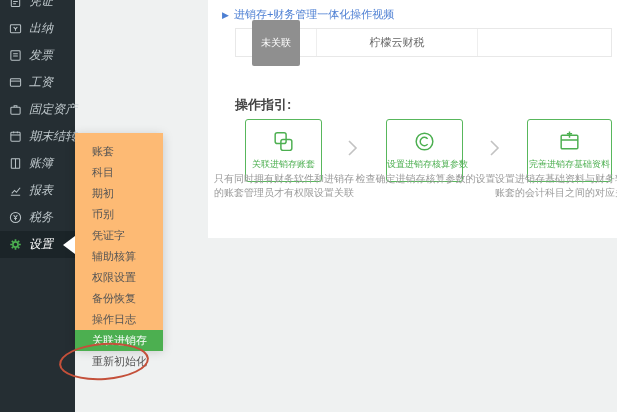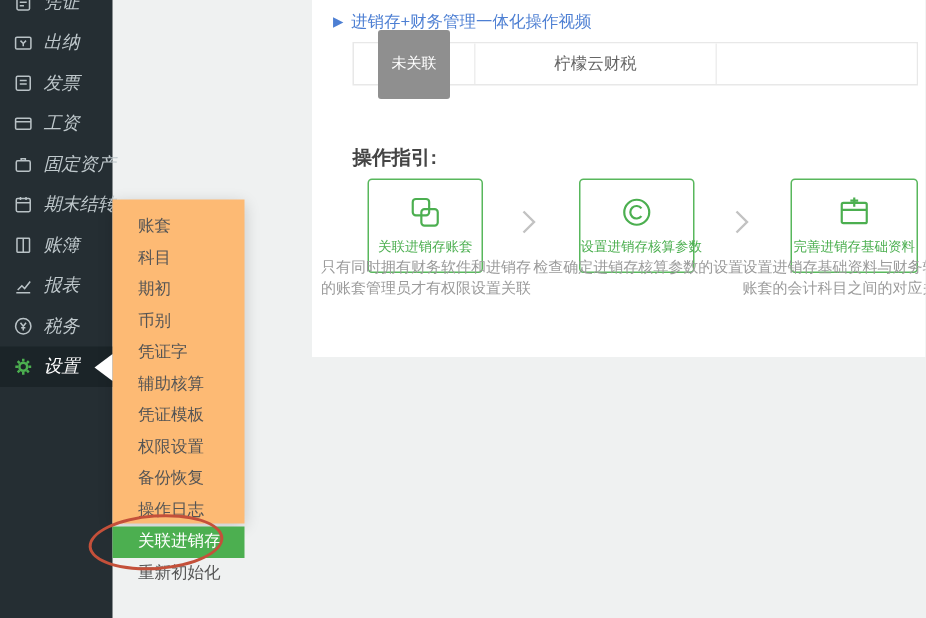--- a/index.html
+++ b/index.html
@@ -158,21 +158,20 @@
 </div>
 
 <div id="popup-arrow"></div>
 <div id="popup">
   <div class="menu-item">账套</div>
   <div class="menu-item">科目</div>
   <div class="menu-item">期初</div>
   <div class="menu-item">币别</div>
   <div class="menu-item">凭证字</div>
   <div class="menu-item">辅助核算</div>
-  <div class="menu-item">凭证模板</div>
   <div class="menu-item">权限设置</div>
   <div class="menu-item">备份恢复</div>
   <div class="menu-item">操作日志</div>
   <div class="menu-item highlight">关联进销存</div>
   <div class="menu-item">重新初始化</div>
 </div>
 <div id="annotation-ellipse"></div>
 
 <div id="main-card">
 

